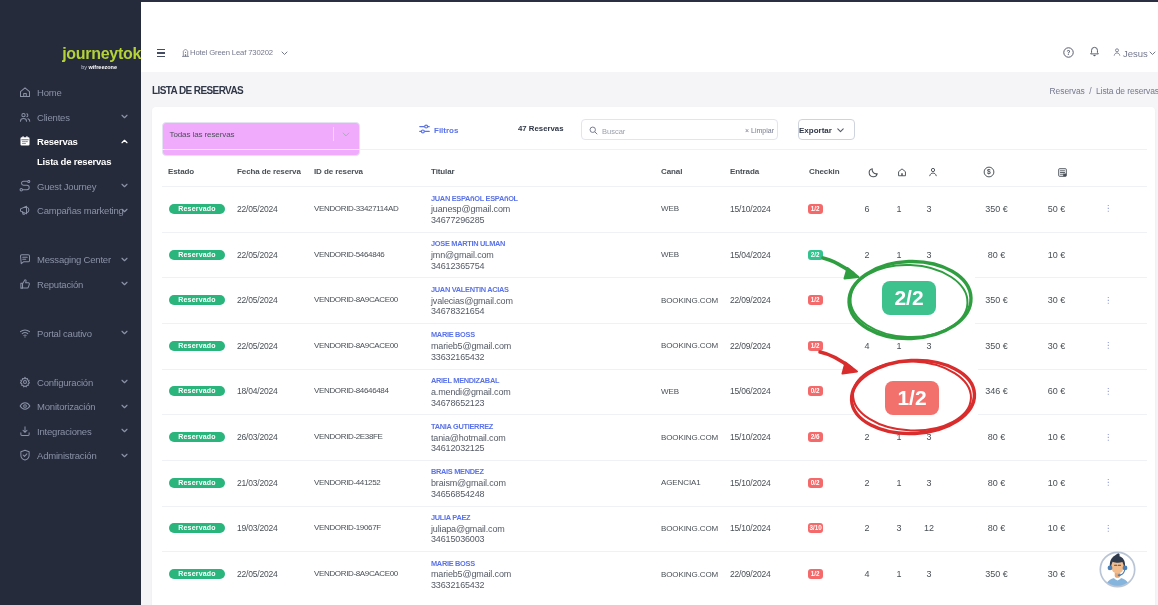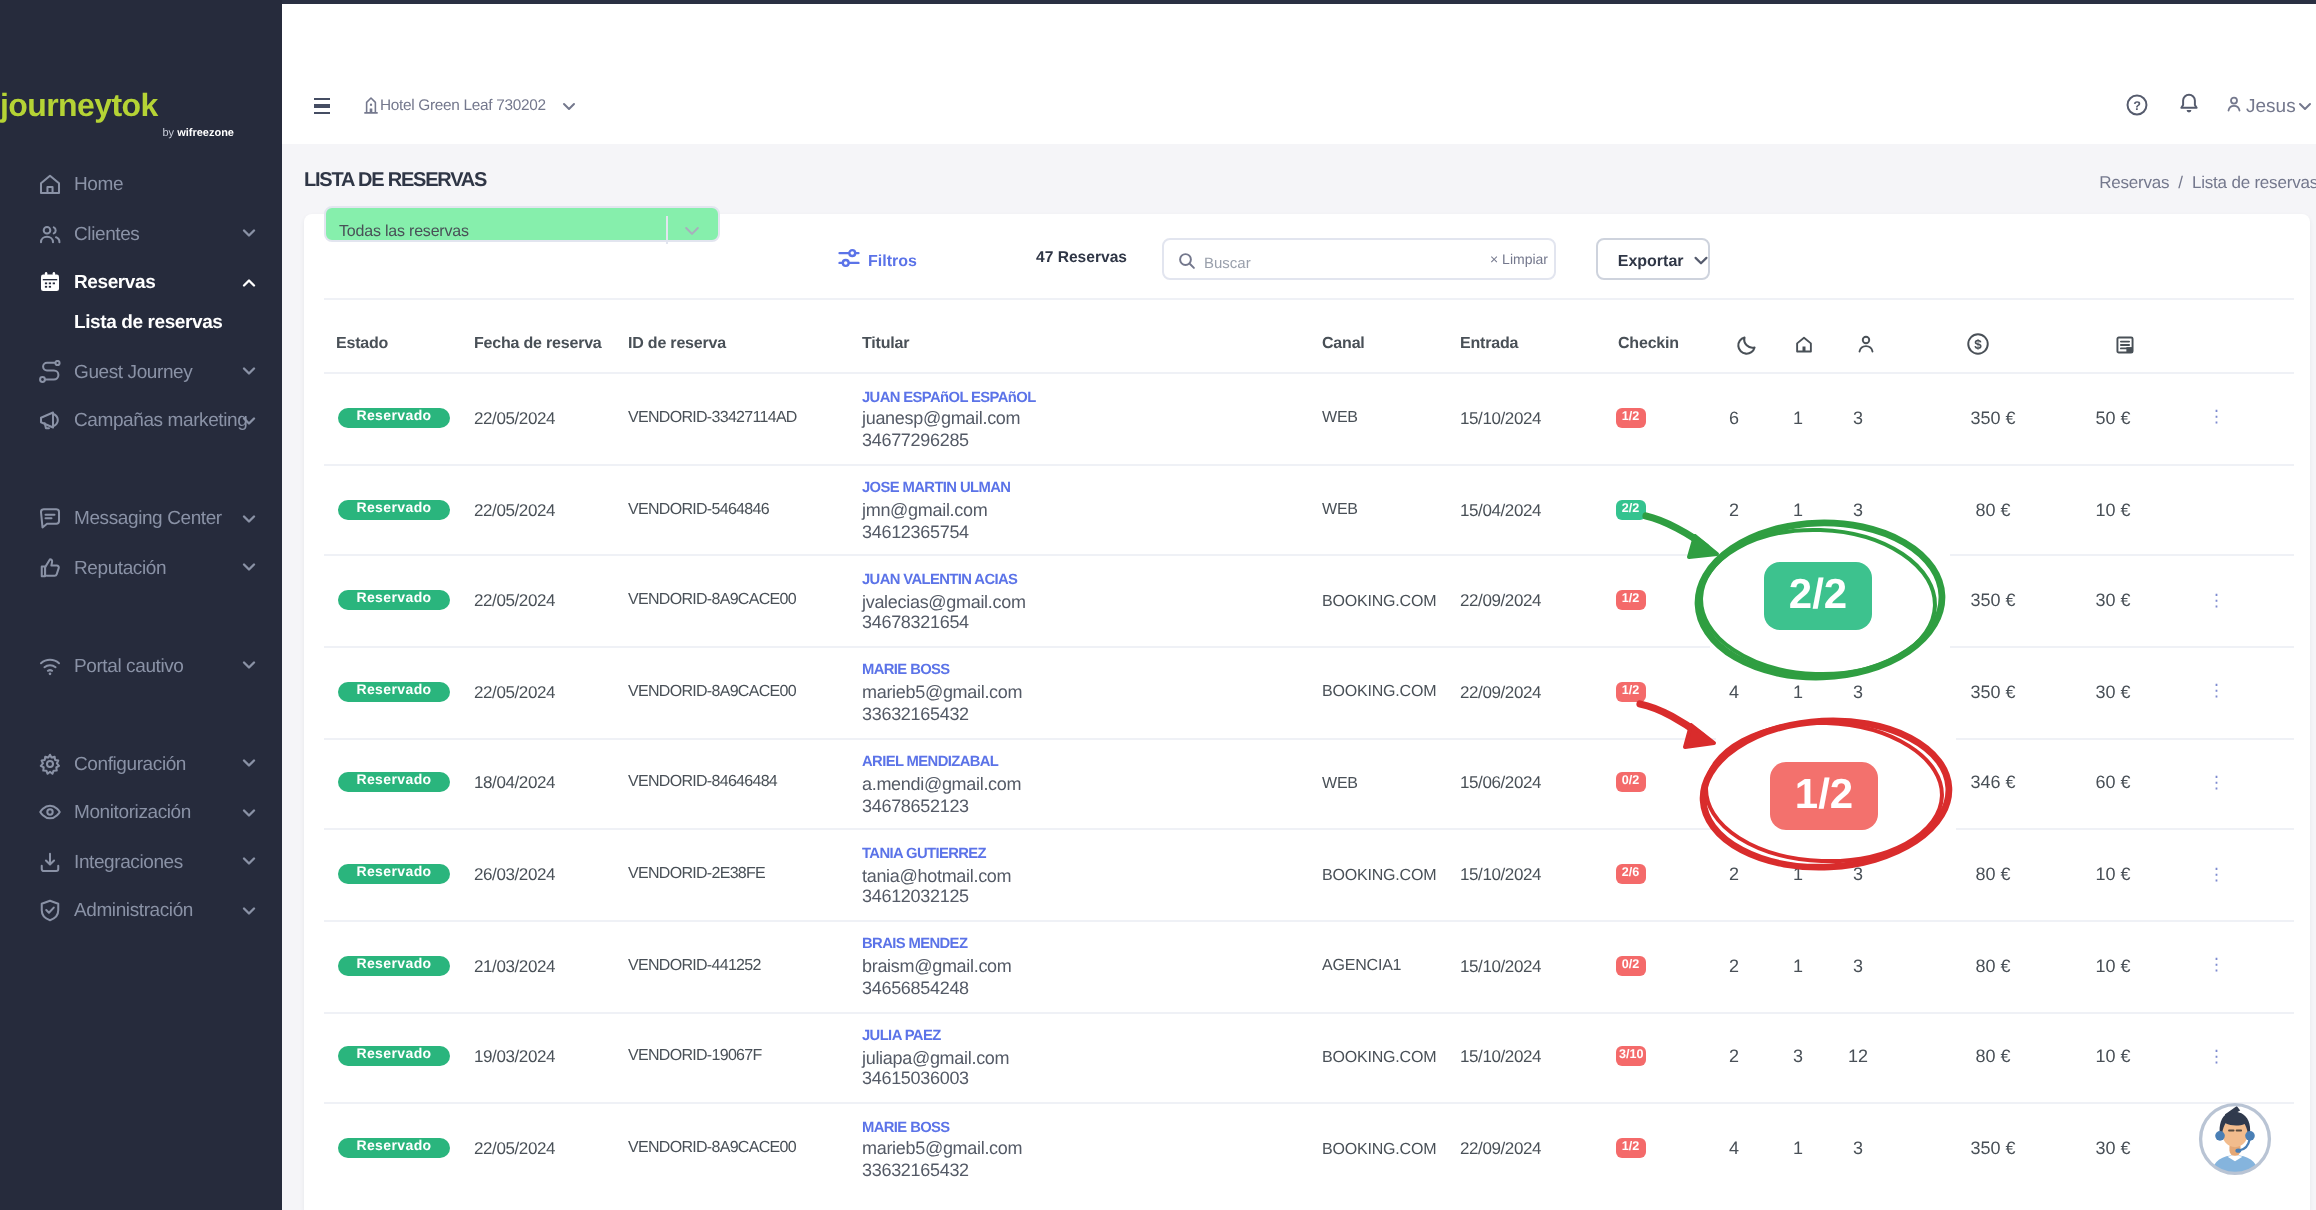--- a/index.html
+++ b/index.html
@@ -1,44 +1,44 @@
 <!DOCTYPE html>
 <html lang="es"><head><meta charset="utf-8"><title>Lista de reservas</title>
 <style>
 *{margin:0;padding:0;box-sizing:border-box}
 html,body{width:1158px;height:605px;overflow:hidden}
 body{font-family:"Liberation Sans",sans-serif;background:#f5f5f8;position:relative}
 .sidebar{position:absolute;left:0;top:0;width:141px;height:605px;background:#262b3c}
-.logo{position:absolute;left:0;top:45px;width:141px;text-align:left;font-size:16px;font-weight:bold;color:#b5d335;letter-spacing:-0.3px}
+.logo{position:absolute;left:0;top:45px;width:141px;text-align:right;font-size:16px;font-weight:bold;color:#b5d335;letter-spacing:-0.3px}
 .logosub{position:absolute;right:24px;top:64px;font-size:5.5px;color:#c7ccd8}
 .logosub b{color:#fff}
 .mi{position:absolute;left:0;width:141px;height:24px}
 .mico{position:absolute;left:19px;top:6px;line-height:0;font-size:0}
 .mlabel{position:absolute;left:37px;top:7px;font-size:9.5px;letter-spacing:-0.2px;color:#8a92a6;white-space:nowrap}
 .mlabel.sub{left:37px;color:#fff;font-weight:bold;font-size:9.5px}
 .mi.active .mlabel{color:#fff;font-weight:bold}
 .mchev{position:absolute;right:13px;top:9.5px;line-height:0;font-size:0}
 .topline{position:absolute;left:141px;top:0;right:0;height:2px;background:#2a3042}
 .topbar{position:absolute;left:141px;top:2px;right:0;height:70px;background:#fff}
 .burger{position:absolute;left:157px;top:49px;width:8px}
 .burger i{display:block;height:1.3px;background:#454d63;margin-bottom:2.1px}
 .hotel{position:absolute;left:190px;top:48px;font-size:7.7px;letter-spacing:-0.15px;color:#74788d}
 .uname{position:absolute;left:1123px;top:48px;font-size:9.5px;color:#74788d}
 .pagetitle{position:absolute;left:152px;top:84.5px;font-size:10px;font-weight:bold;color:#2f3646;letter-spacing:-0.6px}
 .crumb{position:absolute;right:-1px;top:86px;font-size:8.5px;letter-spacing:-0.1px;color:#74788d;white-space:nowrap}
 .card{position:absolute;left:152px;top:107px;width:1003px;height:498px;background:#fff;border-radius:4px 4px 0 0;box-shadow:0 1px 2px rgba(56,65,74,0.08)}
-.fselect{position:absolute;left:162px;top:103px;width:198px;height:18px;background:#86efac;border:1px solid #e2e5ef;border-radius:4px;font-size:8px;letter-spacing:-0.1px;color:#495057}
+.fselect{position:absolute;left:162px;top:122px;width:198px;height:34px;background:#f0abfc;border:1px solid #e2e5ef;border-radius:4px;font-size:8px;letter-spacing:-0.1px;color:#495057}
 .fselect span:first-child{position:absolute;left:6.5px;top:7px}
 .fsep{position:absolute;right:25px;top:4px;width:1px;height:14px;background:#e2e5ef}
 .fchev{position:absolute;right:9px;top:8.5px}
 .ffiltros{position:absolute;left:419px;top:124px;font-size:8px;font-weight:bold;color:#5b73e8}
 .fcount{position:absolute;left:518px;top:124px;font-size:7.8px;font-weight:bold;color:#2f3646}
 .fsearch{position:absolute;left:581px;top:119px;width:197px;height:21px;border:1px solid #e2e5ef;border-radius:4px;font-size:7.5px;color:#9aa0ac;padding:6px 0 0 7px}
 .fsearch .limp{position:absolute;right:3px;top:7px;font-size:7px;color:#74788d}
-.fexport{position:absolute;left:798px;top:119px;width:57px;height:21px;border:1px solid #ced3dd;border-radius:4px;font-size:8px;font-weight:bold;color:#2f3646;text-align:right;padding-top:6px}
+.fexport{position:absolute;left:798px;top:119px;width:57px;height:21px;border:1px solid #ced3dd;border-radius:4px;font-size:8px;font-weight:bold;color:#2f3646;text-align:left;padding-top:6px}
 .hr{position:absolute;left:162px;width:985px;height:1px;background:#eff1f6}
 .th{position:absolute;top:167px;font-size:8px;font-weight:bold;letter-spacing:-0.1px;color:#495057}
 .badge-res{position:absolute;left:169px;width:56px;height:10px;background:#2ab57d;border-radius:5px;color:#fff;font-size:7px;font-weight:bold;text-align:center;line-height:10.5px;letter-spacing:0.2px}
 .cell{position:absolute;font-size:8.5px;letter-spacing:-0.2px;color:#495057;white-space:nowrap}
 .cell.cid{font-size:8px;letter-spacing:-0.35px}
 .cell.sm{font-size:8px;letter-spacing:-0.1px}
 .tit{position:absolute;left:431px;font-size:9px;letter-spacing:-0.15px;color:#545a66;line-height:10.7px;white-space:nowrap}
 .tname{color:#5b73e8;font-weight:bold;font-size:7.4px;letter-spacing:-0.3px}
 .chk{position:absolute;left:808px;min-width:14.5px;height:10px;border-radius:3px;color:#fff;font-size:6.3px;font-weight:bold;text-align:center;line-height:10.5px;padding:0 1.5px;width:auto;display:inline-block;box-sizing:border-box}
 .chk-r{background:#f46a6a}

